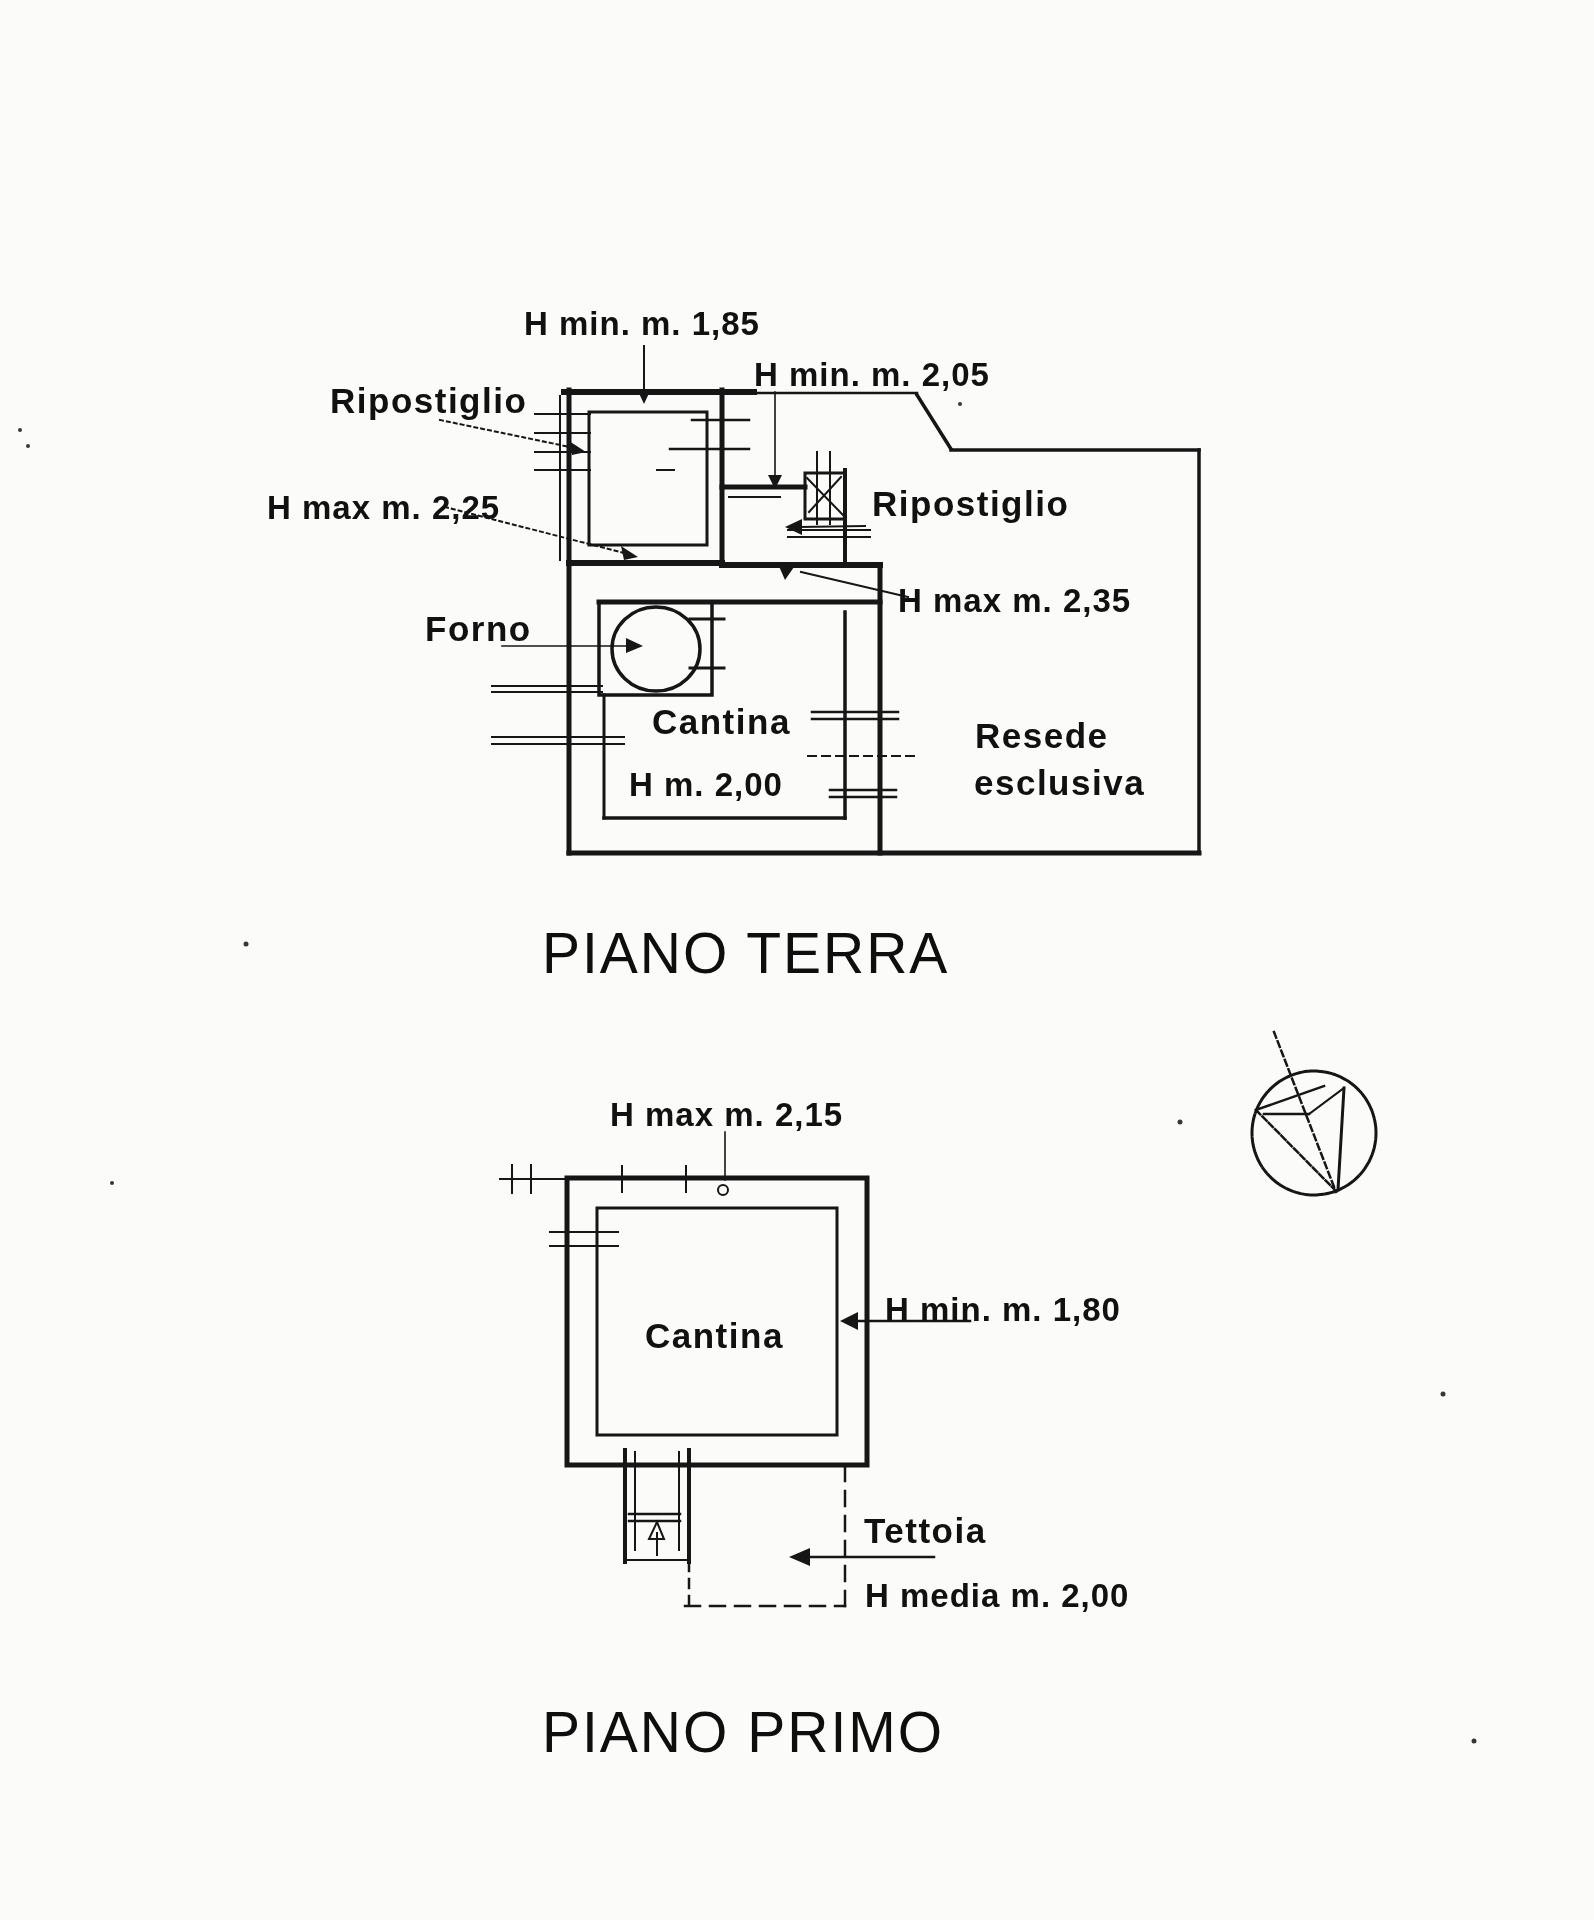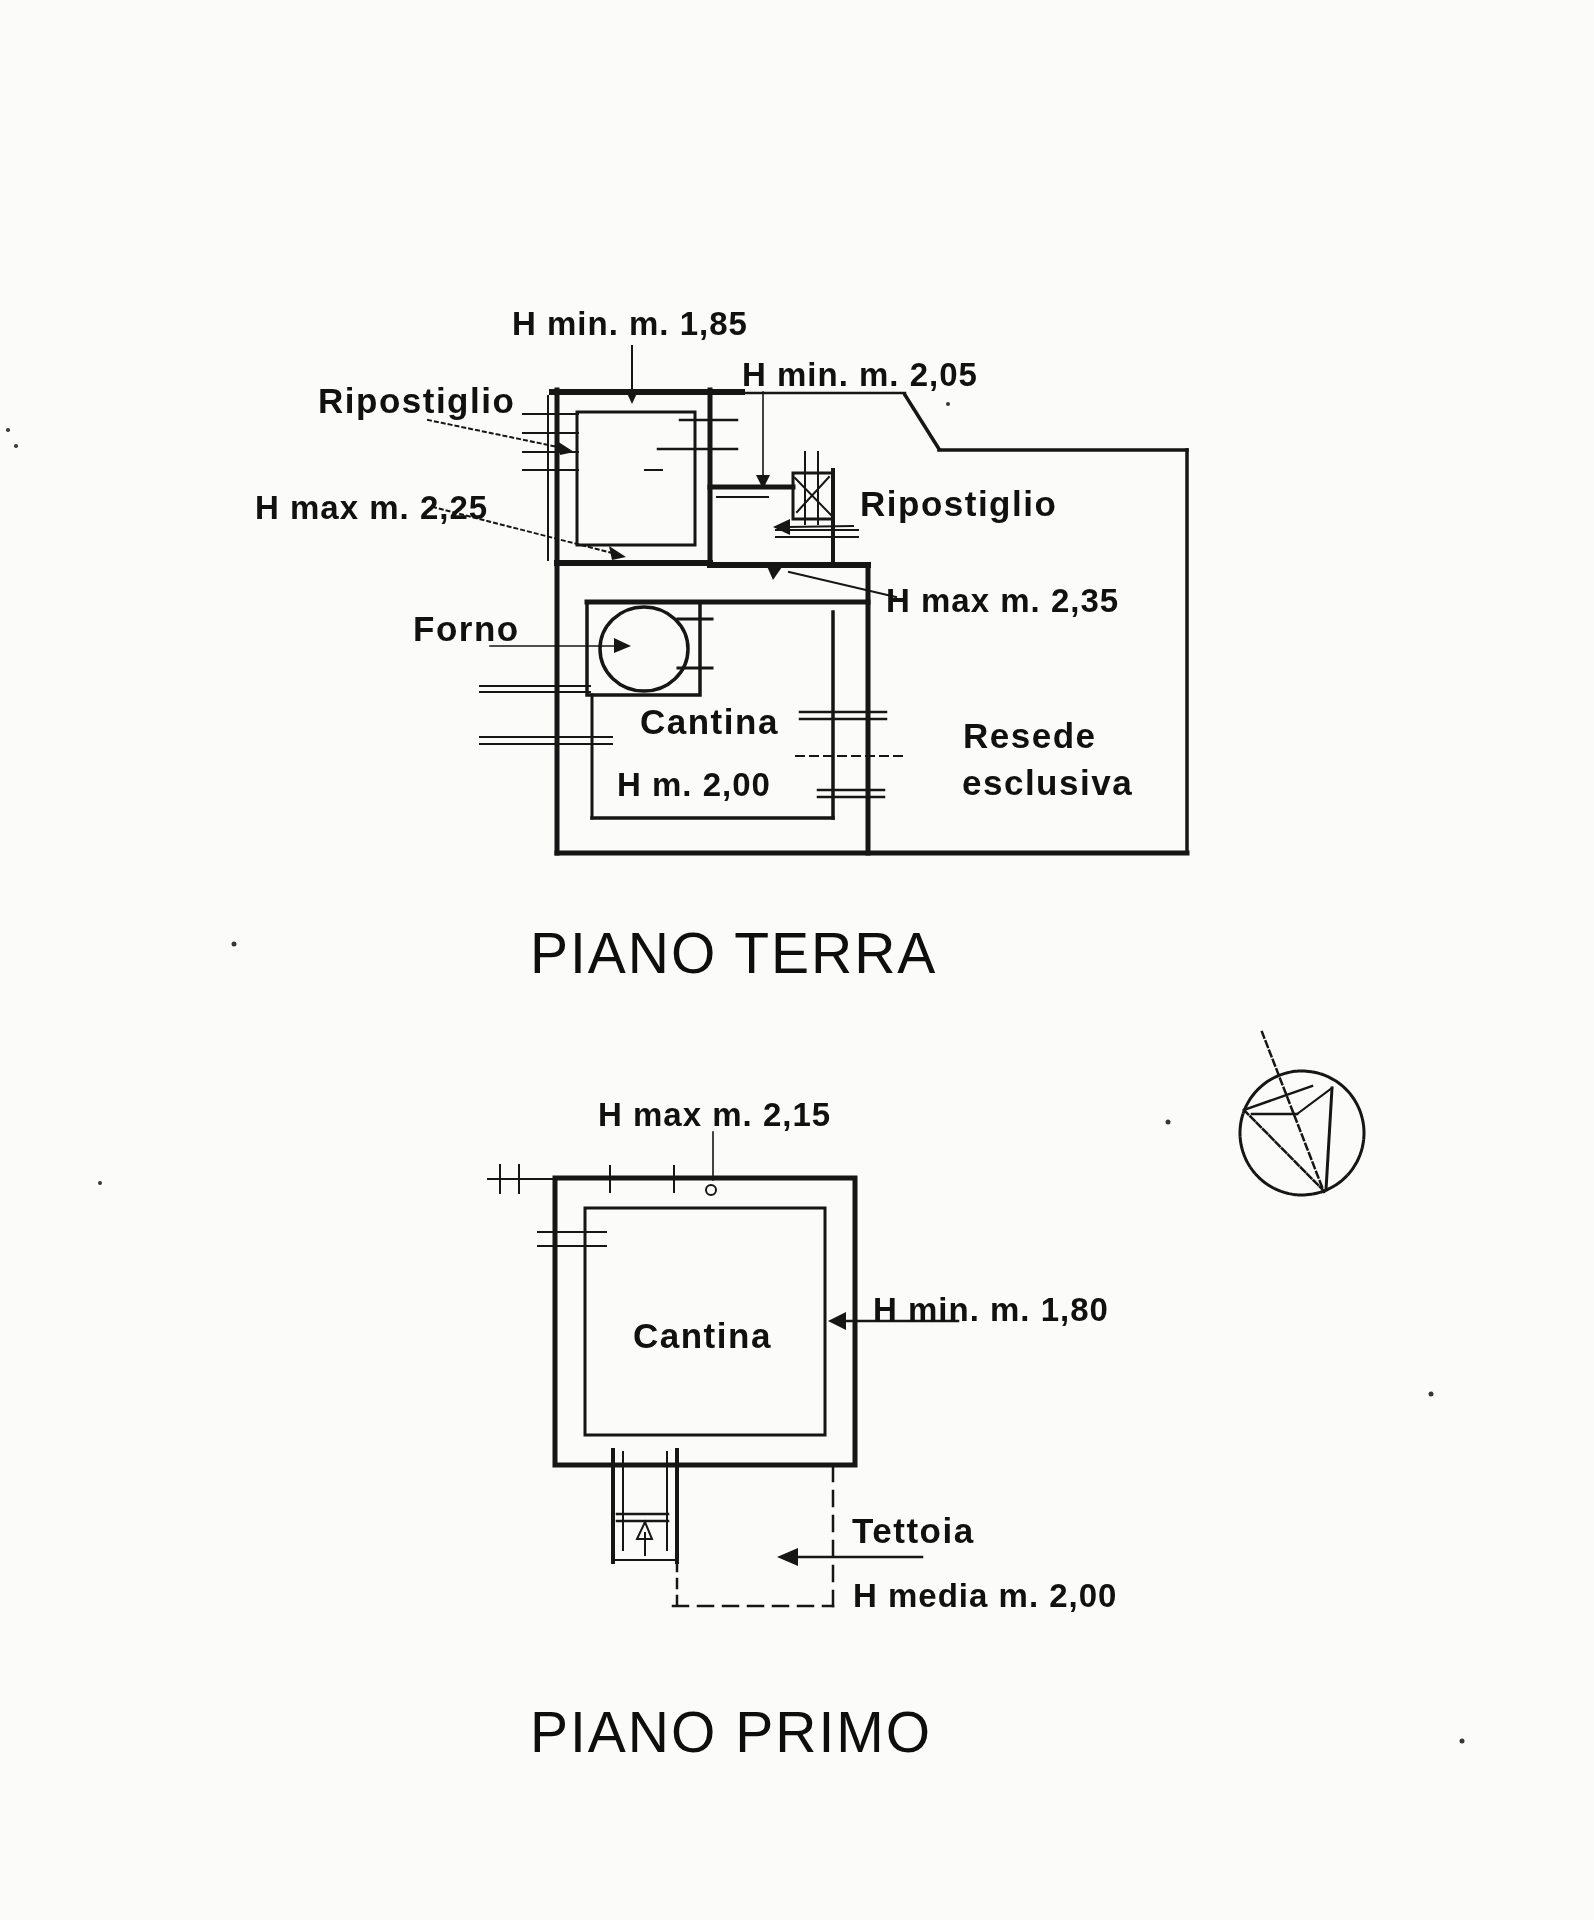--- a/index.html
+++ b/index.html
@@ -3,21 +3,21 @@
 <meta charset="utf-8">
 <style>
   html,body{margin:0;padding:0;}
   body{
     width:1594px;height:1920px;
     background:#fbfbf9;
     font-family:"Liberation Sans", sans-serif;
     overflow:hidden;
   }
   #plan-sheet{
-    position:absolute;left:0;top:0;
+    position:absolute;left:12px;top:0;
     width:1286px;height:1920px;border-radius:10px;
   }
   svg{filter:blur(0.45px) contrast(1.05);}
   .ink{stroke:#1b1b1b;fill:none;stroke-linecap:square;}
   .lbl{
     font-family:"Liberation Sans", sans-serif;
     font-weight:700;font-size:33px;
     fill:#161616;letter-spacing:1px;
   }
   .lbl-room{font-size:35px;letter-spacing:1.5px;}

